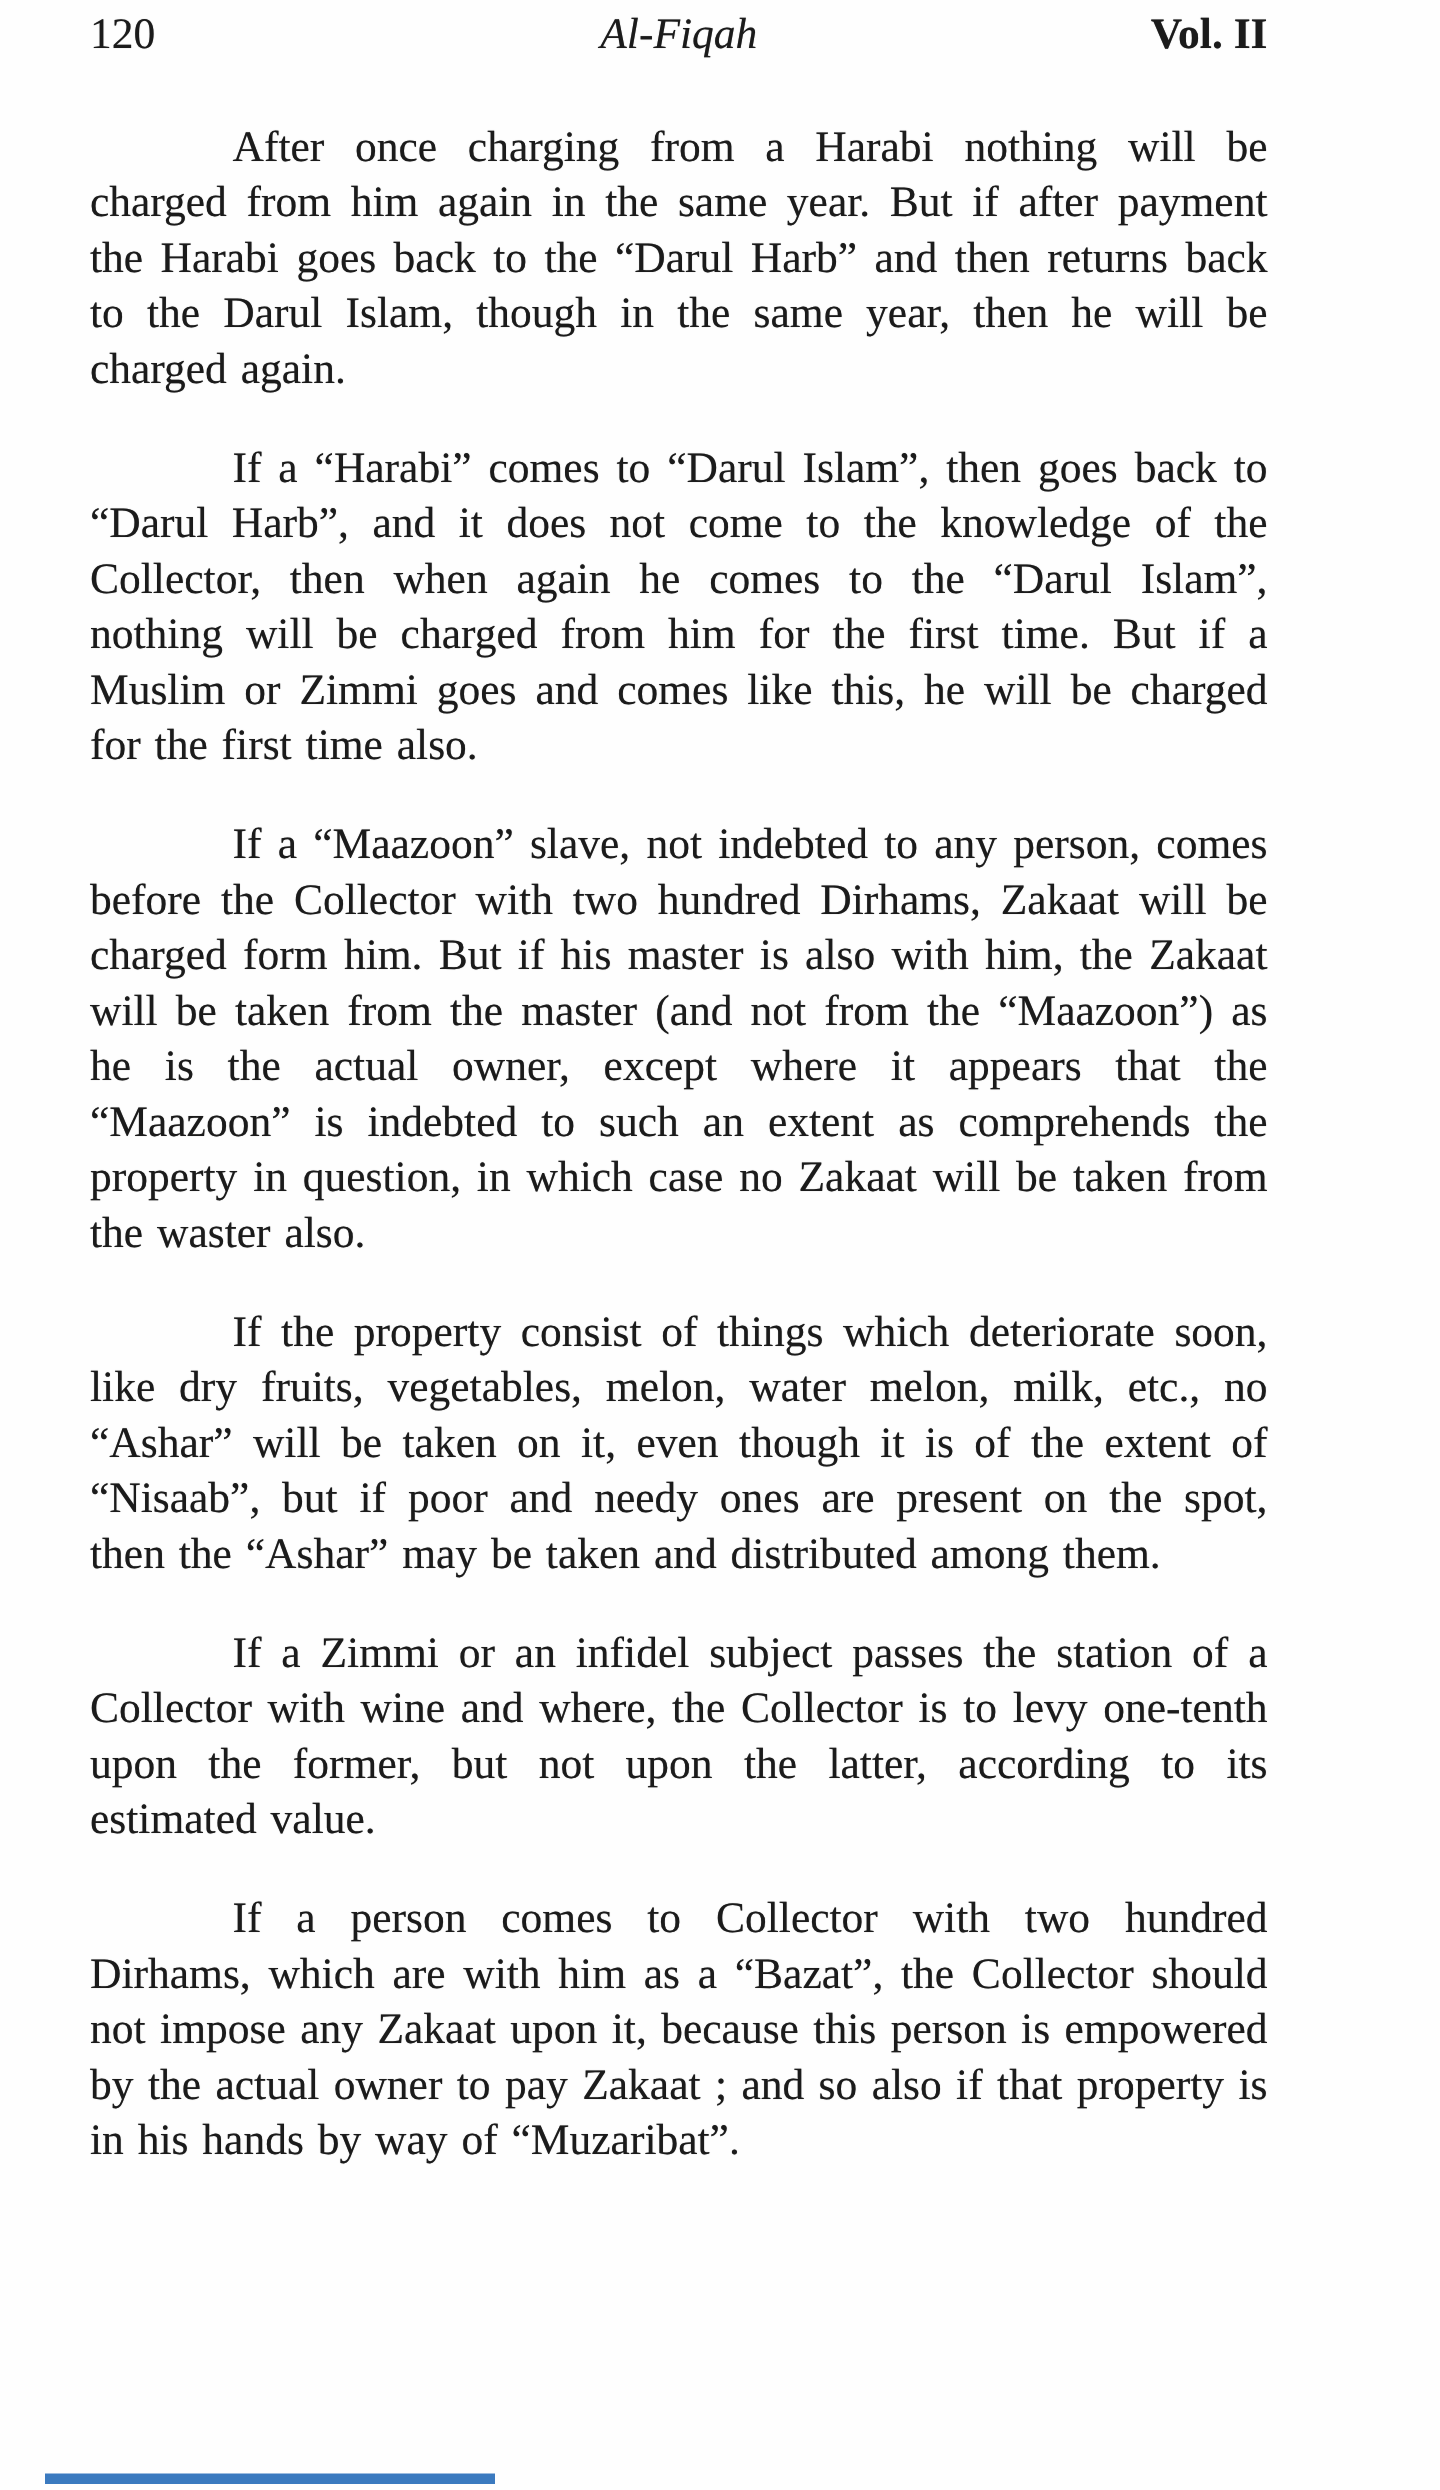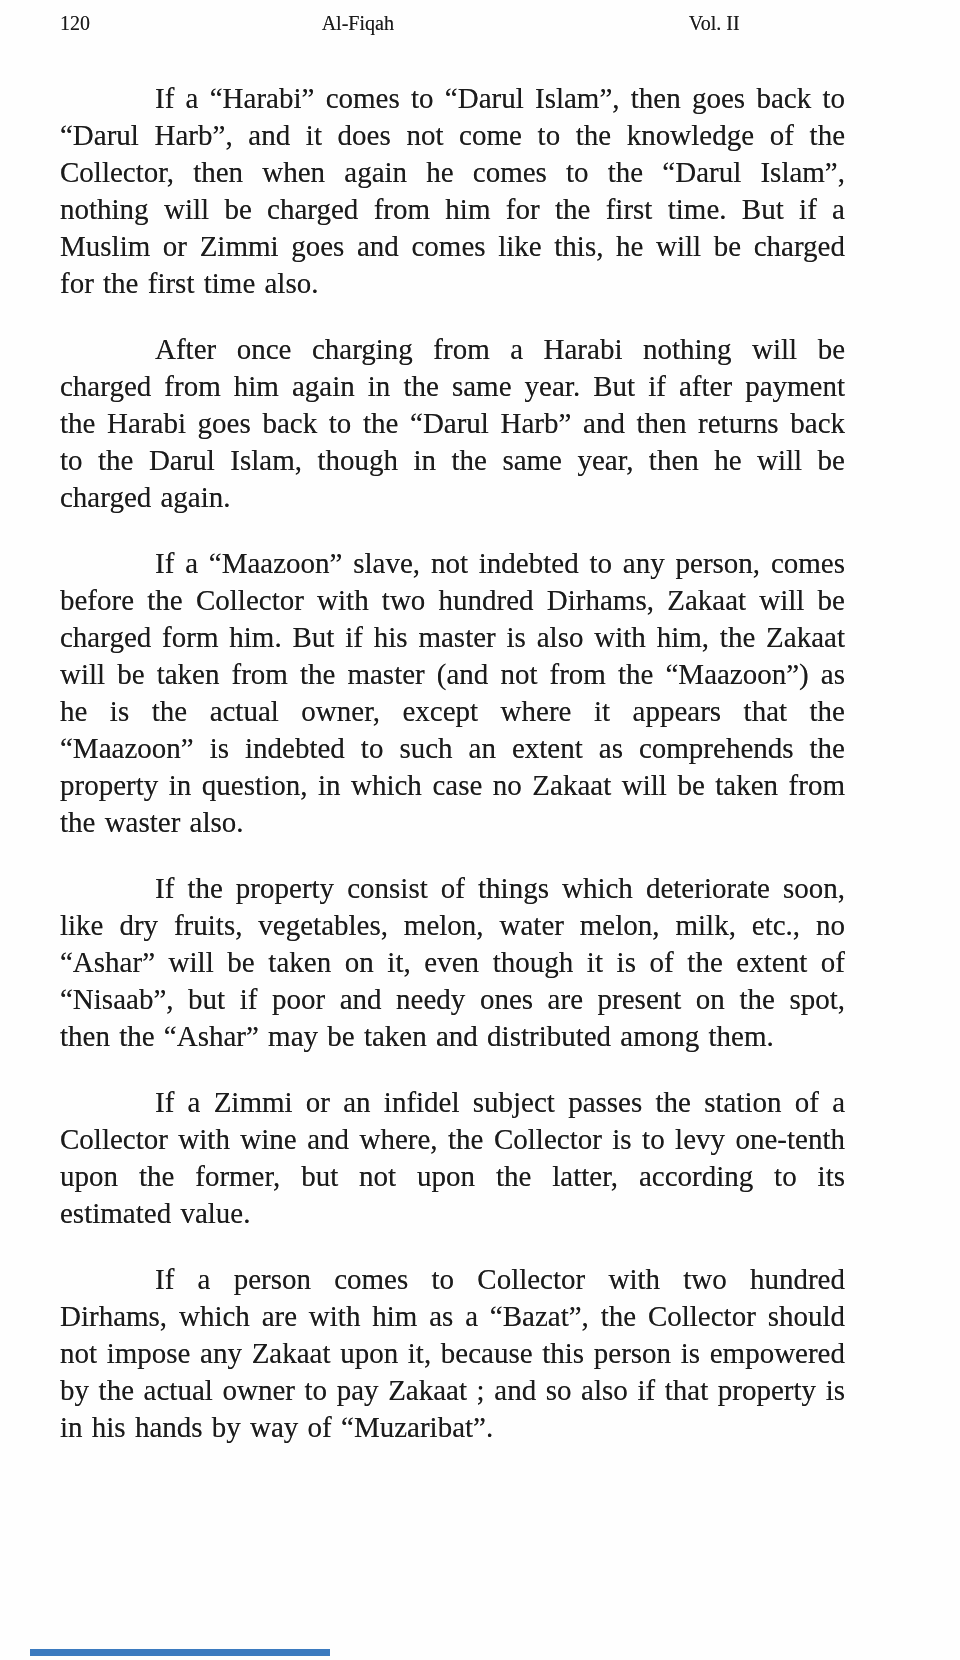--- a/index.html
+++ b/index.html
@@ -19,28 +19,28 @@
     position: relative;
     width: 960px;
     height: 1660px;
     background: #fefefe;
     box-sizing: border-box;
     padding: 6px 115px 0 60px;
   }
   .page-header {
     display: flex;
     align-items: baseline;
-    font-size: 20px;
+    font-size: 29px;
     line-height: 34px;
     margin-bottom: 40px;
     text-shadow: 0 0 0.5px rgba(0,0,0,0.55);
   }
   .page-header .hdr-left   { flex: 1; text-align: left; }
-  .page-header .hdr-center { flex: 1; text-align: left; }
-  .page-header .hdr-right  { flex: 1; text-align: center; }
+  .page-header .hdr-center { flex: 1; text-align: center; font-style: italic; }
+  .page-header .hdr-right  { flex: 1; text-align: right; font-weight: bold; }
   .body-text p {
     font-size: 29px;
     line-height: 37px;
     text-align: justify;
     text-indent: 95px;
     margin: 0 0 29px 0;
     word-spacing: 2px;
     text-shadow: 0 0 0.5px rgba(0,0,0,0.55);
   }
   .bottom-strip {
@@ -57,22 +57,22 @@
 
 <div class="page">
 
   <div class="page-header">
     <span class="hdr-left">120</span>
     <span class="hdr-center">Al-Fiqah</span>
     <span class="hdr-right">Vol. II</span>
   </div>
 
   <div class="body-text">
+    <p>After once charging from a Harabi nothing will be charged from him again in the same year. But if after payment the Harabi goes back to the “Darul Harb” and then returns back to the Darul Islam, though in the same year, then he will be charged again.</p>
     <p>If a “Harabi” comes to “Darul Islam”, then goes back to “Darul Harb”, and it does not come to the knowledge of the Collector, then when again he comes to the “Darul Islam”, nothing will be charged from him for the first time. But if a Muslim or Zimmi goes and comes like this, he will be charged for the first time also.</p>
-    <p>After once charging from a Harabi nothing will be charged from him again in the same year. But if after payment the Harabi goes back to the “Darul Harb” and then returns back to the Darul Islam, though in the same year, then he will be charged again.</p>
     <p>If a “Maazoon” slave, not indebted to any person, comes before the Collector with two hundred Dirhams, Zakaat will be charged form him. But if his master is also with him, the Zakaat will be taken from the master (and not from the “Maazoon”) as he is the actual owner, except where it appears that the “Maazoon” is indebted to such an extent as comprehends the property in question, in which case no Zakaat will be taken from the waster also.</p>
     <p>If the property consist of things which deteriorate soon, like dry fruits, vegetables, melon, water melon, milk, etc., no “Ashar” will be taken on it, even though it is of the extent of “Nisaab”, but if poor and needy ones are present on the spot, then the “Ashar” may be taken and distributed among them.</p>
     <p>If a Zimmi or an infidel subject passes the station of a Collector with wine and where, the Collector is to levy one-tenth upon the former, but not upon the latter, according to its estimated value.</p>
     <p>If a person comes to Collector with two hundred Dirhams, which  are with him as a “Bazat”, the Collector should not impose any Zakaat upon it, because this person is empowered by the actual owner to pay Zakaat ; and so also if that property is in his hands by way of “Muzaribat”.</p>
   </div>
 
   <div class="bottom-strip"></div>
 
 </div>
 

